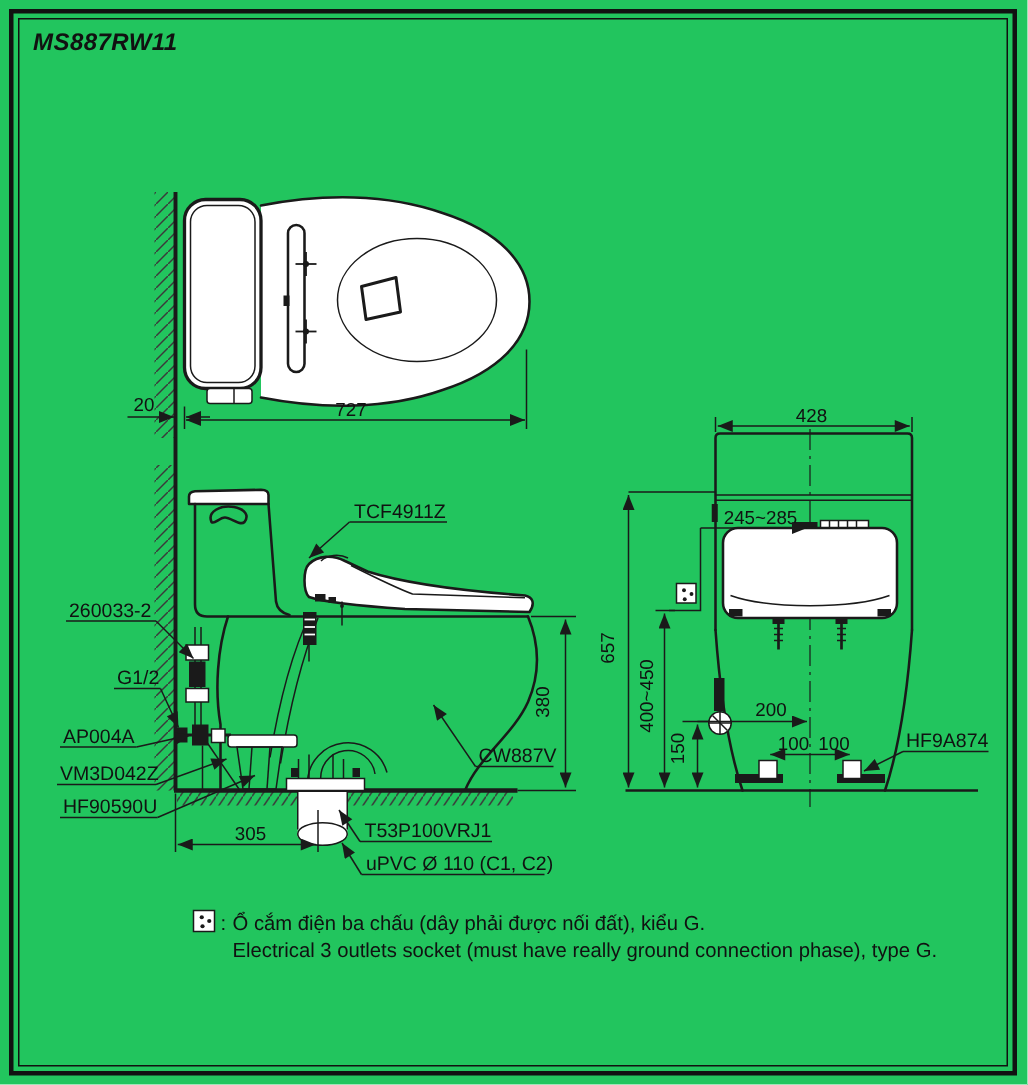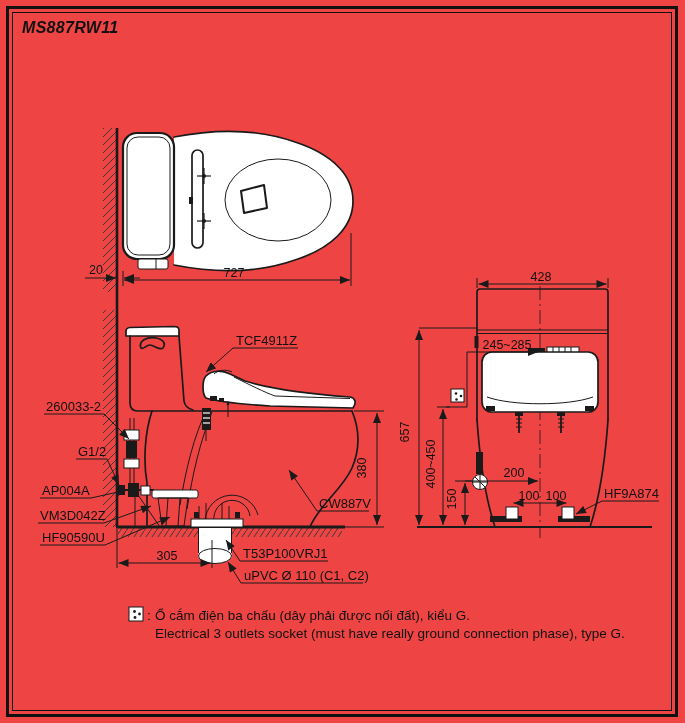--- a/index.html
+++ b/index.html
@@ -1,16 +1,16 @@
 <!DOCTYPE html>
 <html><head>
 <meta charset="utf-8">
 <style>
   html,body{margin:0;padding:0;background:#fff;}
-  .page{position:relative;width:685px;height:723px;background:#ef4444;overflow:hidden;}
+  .page{position:relative;width:685px;height:723px;background:#22c55e;overflow:hidden;}
   svg{position:absolute;left:0;top:0;}
   text{fill:#111;font-family:"Liberation Sans","DejaVu Sans",sans-serif;}
   .ttl{font-size:16px;font-weight:bold;font-style:italic;letter-spacing:.3px;}
   .lbl{font-size:13px;}
   .dim{font-size:12.5px;}
   .ftr{font-size:13.5px;}
   .outline{fill:none;stroke:#1a1a1a;stroke-width:1.7;stroke-linejoin:round;stroke-linecap:round;}
   .bold{fill:none;stroke:#1a1a1a;stroke-width:2.2;stroke-linejoin:round;}
   .thin{fill:none;stroke:#1a1a1a;stroke-width:1;}
   .dimln{fill:none;stroke:#1a1a1a;stroke-width:1;}

